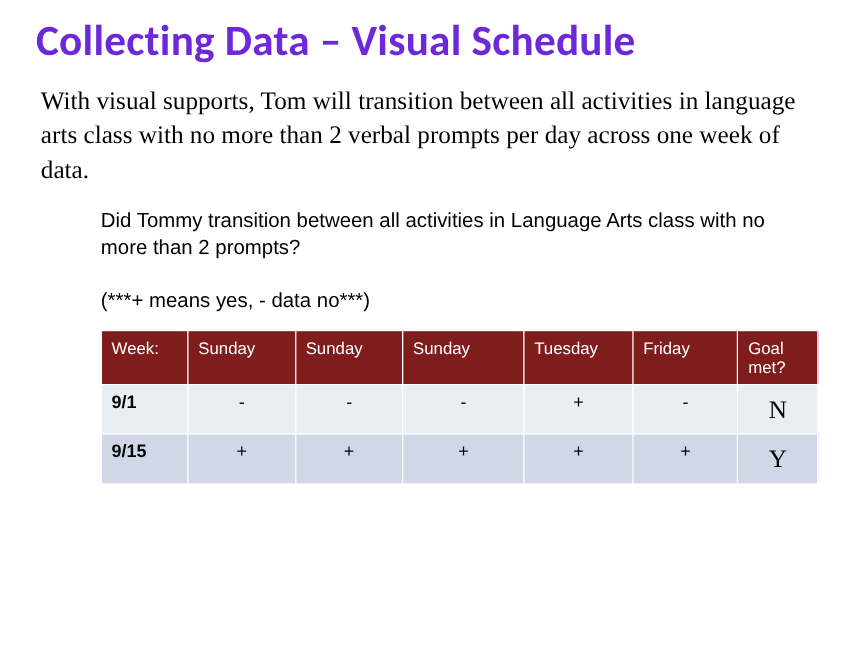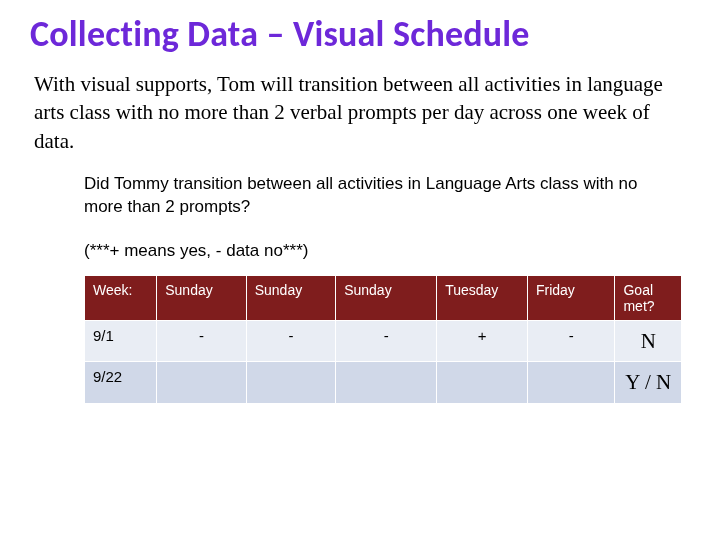--- a/index.html
+++ b/index.html
@@ -58,21 +58,21 @@
     font-weight: 400;
     font-size: 14px;
   }
   table.data td {
     background: #e9edf4;
   }
   table.data tr:nth-child(odd) td {
     background: #d0d8e8;
   }
   table.data td.rowhead {
-    font-weight: 400;
+    font-weight: 700;
     text-align: left;
   }
   table.data td.val {
     text-align: center;
   }
   table.data td.goal {
     text-align: center;
     font-weight: 400;
   }
   .col-week  { width: 60px; }
@@ -107,24 +107,24 @@
     <tr>
       <td class="rowhead">9/1</td>
       <td class="val">-</td>
       <td class="val">-</td>
       <td class="val">-</td>
       <td class="val">+</td>
       <td class="val">-</td>
       <td class="goal">N</td>
     </tr>
     <tr>
-      <td class="rowhead">9/22</td>
-      <td class="val"></td>
-      <td class="val"></td>
-      <td class="val"></td>
-      <td class="val"></td>
-      <td class="val"></td>
-      <td class="goal">Y / N</td>
+      <td class="rowhead">9/15</td>
+      <td class="val">+</td>
+      <td class="val">+</td>
+      <td class="val">+</td>
+      <td class="val">+</td>
+      <td class="val">+</td>
+      <td class="goal">Y</td>
     </tr>
   </tbody>
     </table>
 
 </div>
 
 </body></html>

